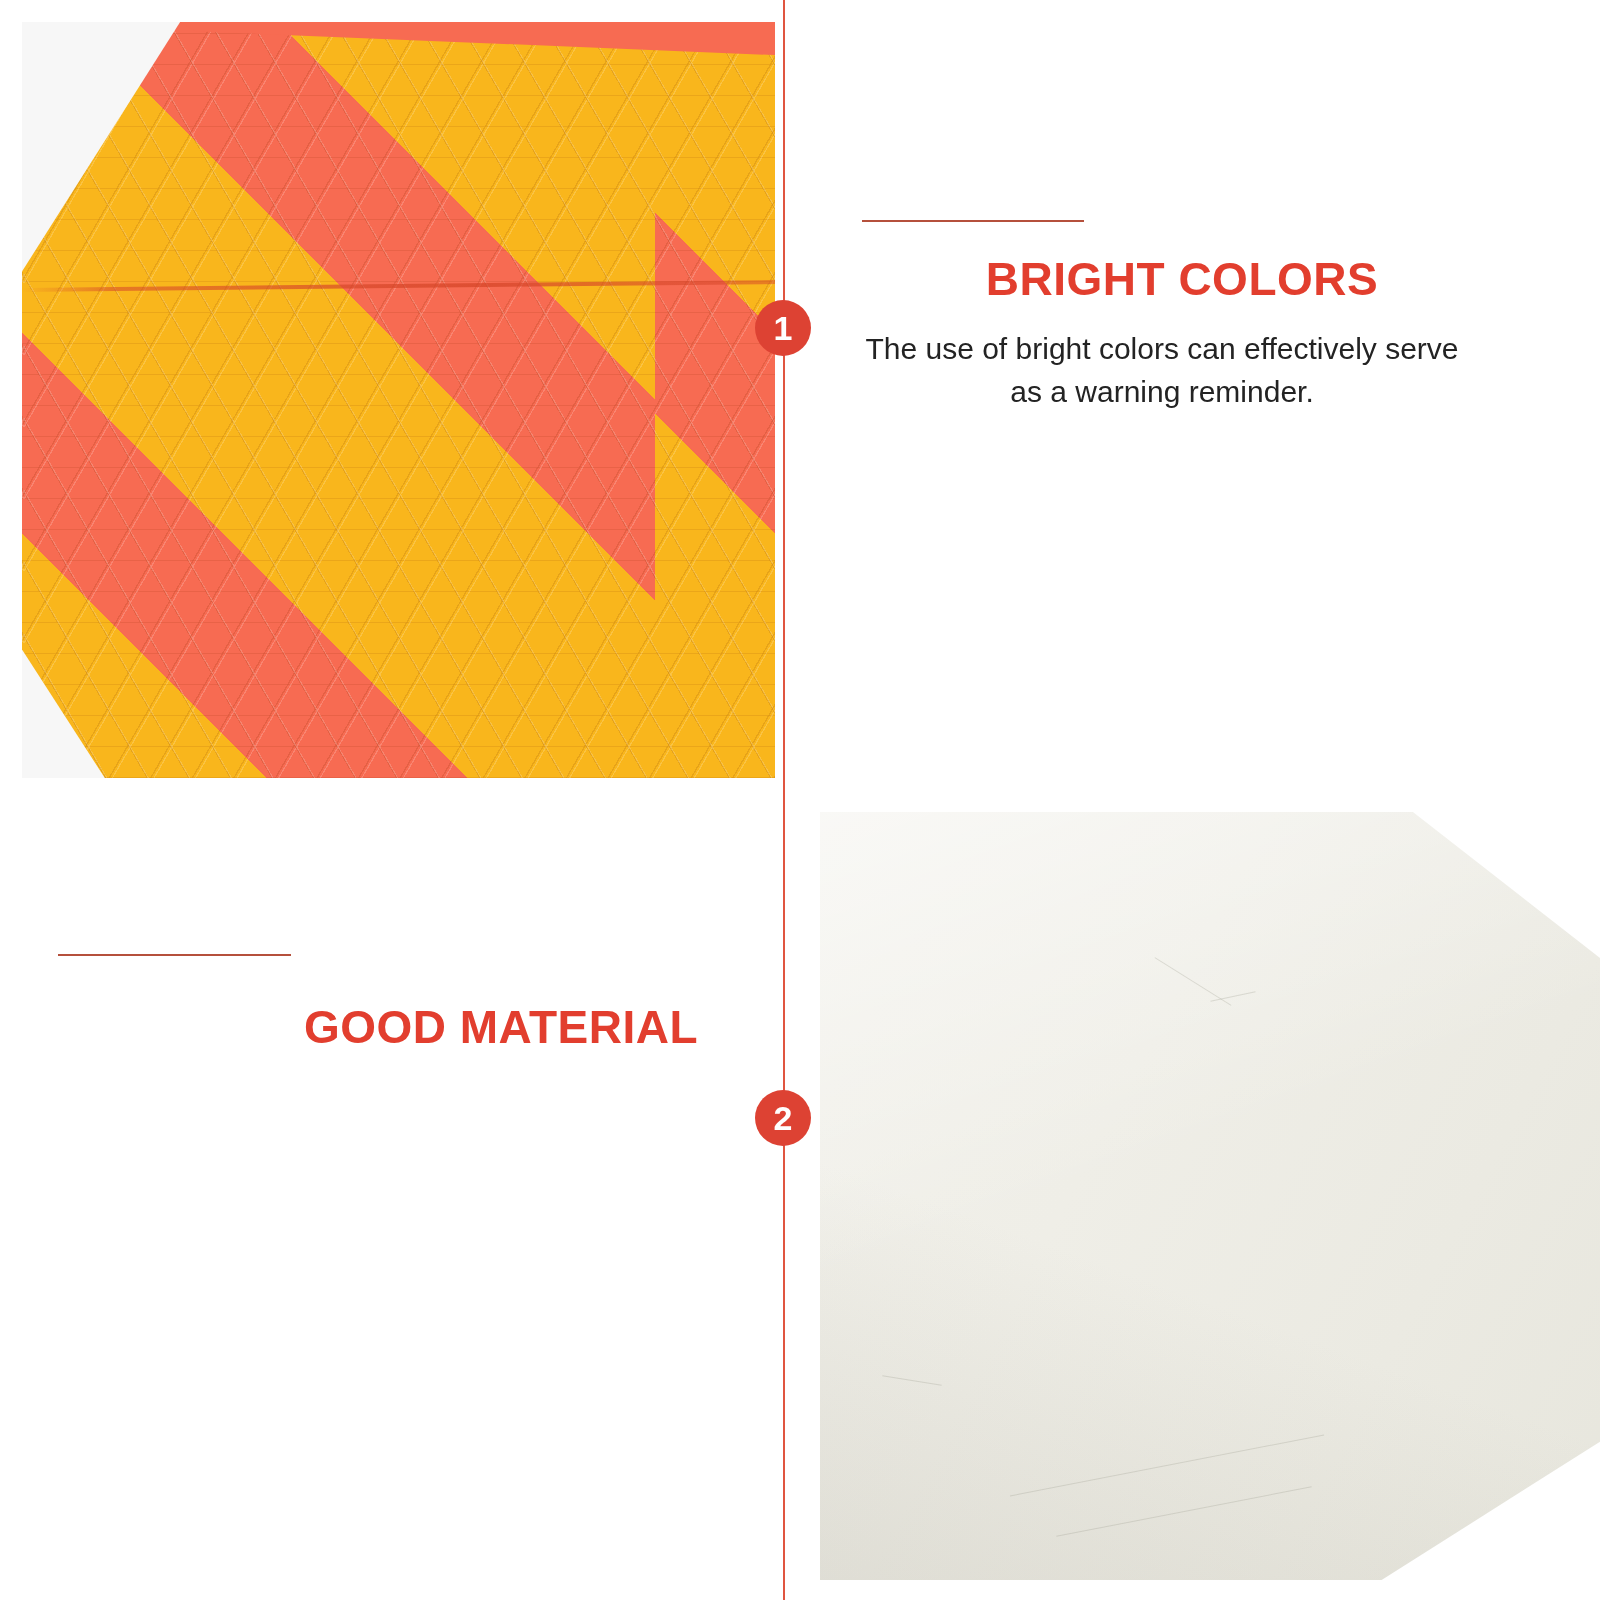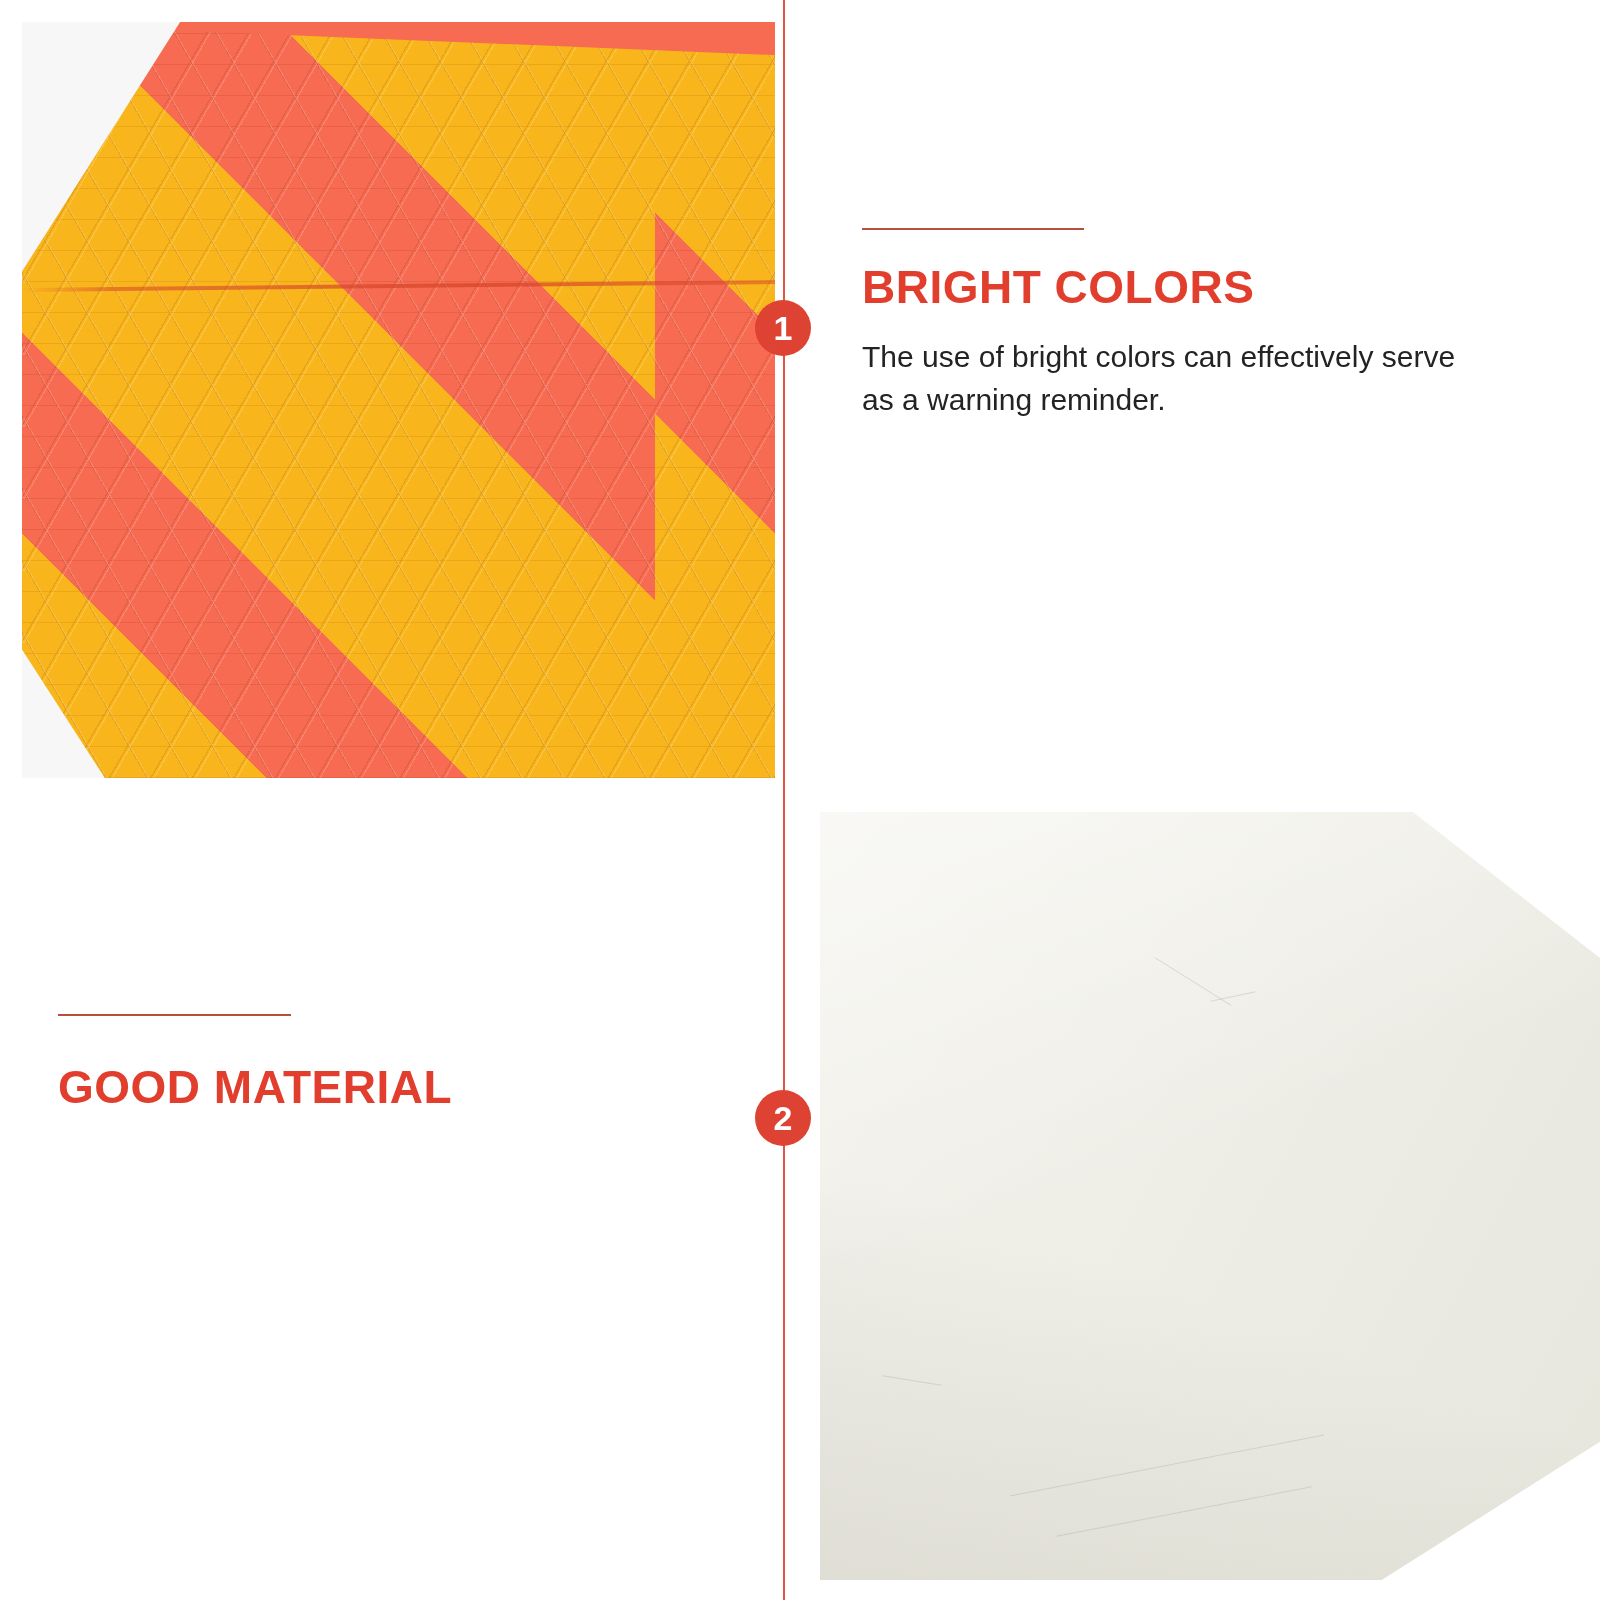--- a/index.html
+++ b/index.html
@@ -175,22 +175,22 @@
     font-weight: bold;
     line-height: 56px;
     text-align: center;
     font-family: "Liberation Sans", sans-serif;
   }
   .badge-1 { left: 755px; top: 300px; }
   .badge-2 { left: 755px; top: 1090px; }
 
   
   .feature { position: absolute; }
-  .feature-1 { left: 862px; top: 228px; width: 640px; }
-  .feature-2 { left: 58px;  top: 1014px; width: 640px; }
+  .feature-1 { left: 862px; top: 220px; width: 640px; text-align: center; }
+  .feature-2 { left: 58px;  top: 954px; width: 640px; text-align: right; }
 
   .rule {
     height: 2px;
     background: #B5503C;
   }
   .rule-1 { width: 222px; }
   .rule-2 { width: 233px; }
 
   .feature-title {
     color: #E23E2E;

